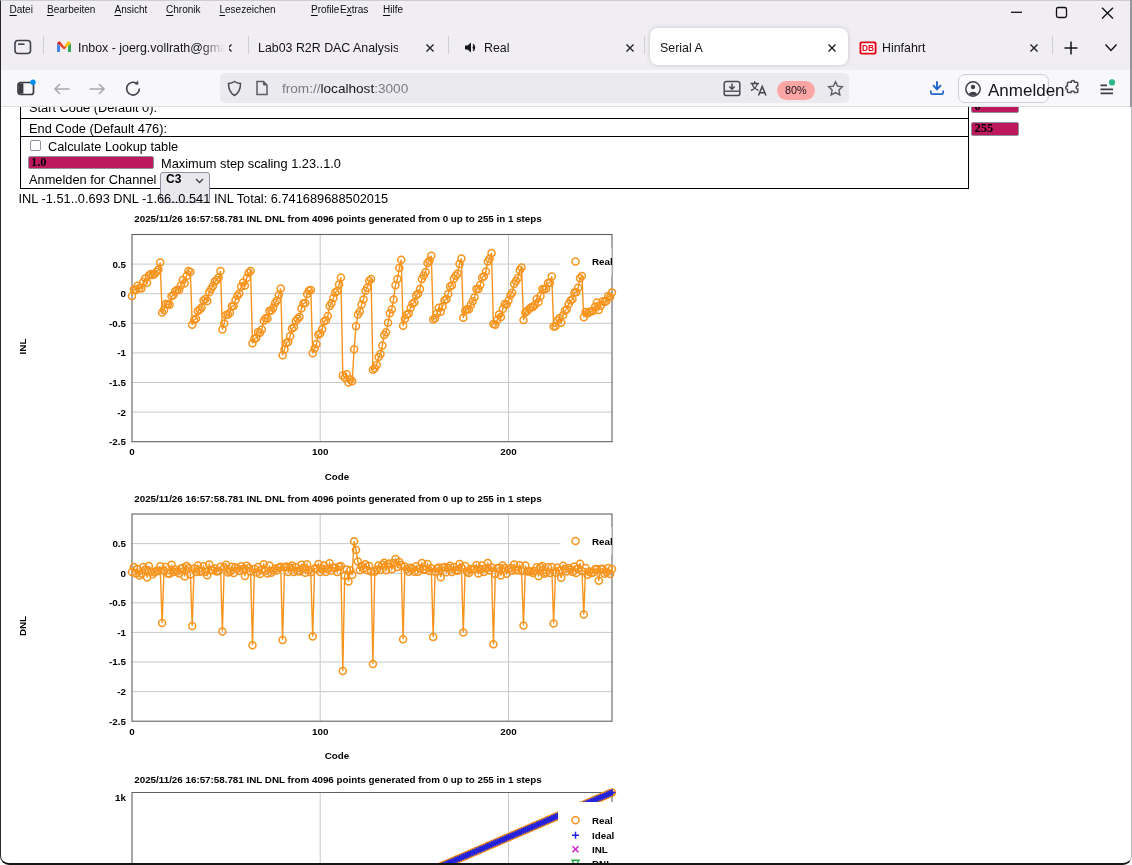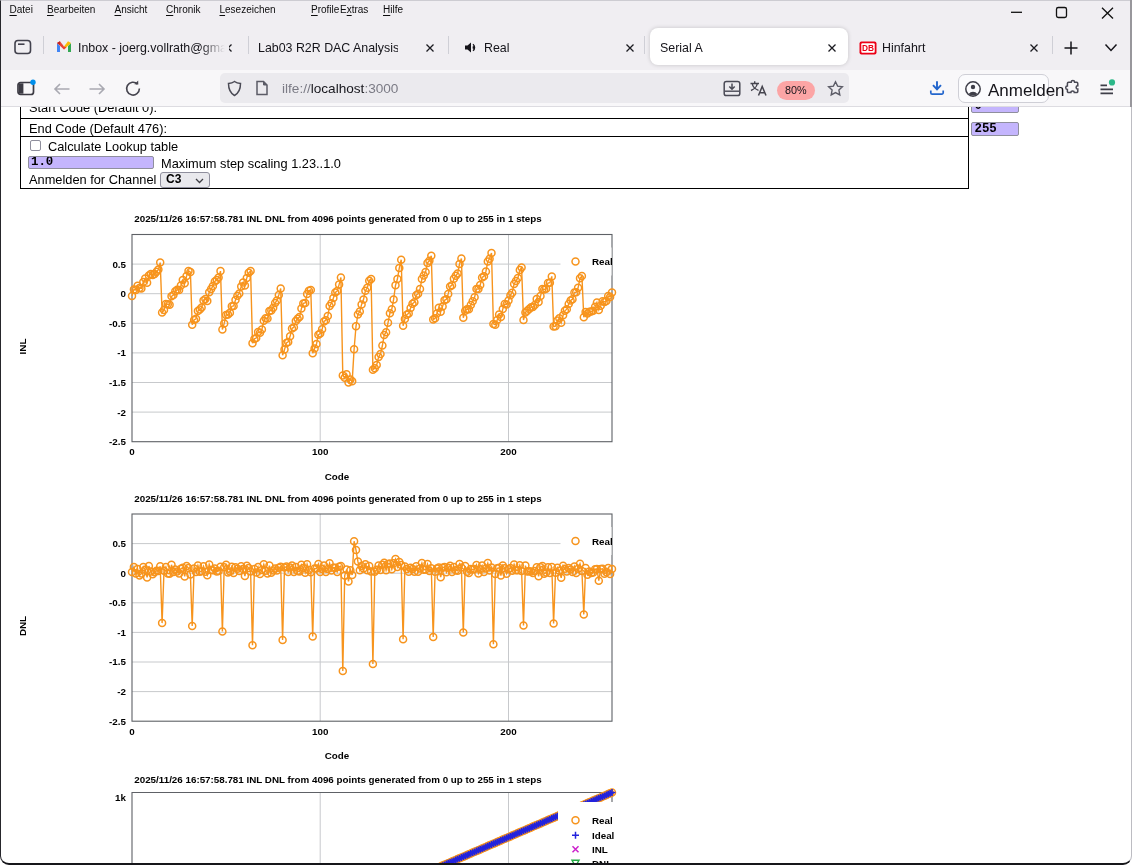--- a/index.html
+++ b/index.html
@@ -22,25 +22,25 @@
 #zoompill { position:absolute; left:777px; top:80.5px; width:37.5px; height:19px; background:#fca5a5;
   border-radius:9.5px; font-size:10.8px; color:#15141a; text-align:center; line-height:19px; }
 #anmelden { position:absolute; left:957.5px; top:74px; width:91.5px; height:29px; background:#fbfbfd;
   border:1px solid #cfcfd6; border-radius:7px; }
 #anmtext { position:absolute; left:988px; top:81px; font-size:17px; color:#15141a; }
 #content { position:absolute; left:0; top:0; width:1132px; height:865px; clip-path:inset(107px 0 0 0); }
 #content > * { position:absolute; }
 .hline { left:19.5px; width:949.5px; height:1px; background:#000; }
 .vline { width:1px; background:#000; }
 .ptxt { font-size:12.8px; color:#000; white-space:nowrap; }
-.pin { border:1px solid #8f8f9d; border-radius:2px; font-family:Liberation Mono, monospace;
-  font-size:12.4px; font-weight:bold; color:#000; padding:0 0 0 2.5px; background:#c4b5fd; }
+.pin { border:1px solid #8f8f9d; border-radius:2px; font-family:Liberation Serif, serif;
+  font-size:12.4px; font-weight:bold; color:#000; padding:0 0 0 2.5px; background:#be185d; }
 .pcheck { left:29.5px; top:140px; width:11px; height:11px; border:1px solid #8f8f9d;
   border-radius:2px; background:#fff; }
-#sel { left:160px; top:172px; width:50px; height:16px; background:#e9e9ed; border:1px solid #8f8f9d;
+#sel { left:160px; top:172px; width:50px; height:31px; background:#e9e9ed; border:1px solid #8f8f9d;
   border-radius:3px; font-size:12px; font-weight:bold; color:#000; padding-left:5px; line-height:13px; }
 #winframe { position:absolute; left:0; top:0; width:1132px; height:865px; z-index:50; pointer-events:none;
   border-left:1.5px solid #26262b; border-right:1.5px solid #bcbcc2; border-bottom:2.5px solid #16161a;
   border-top:1px solid #cdccd2; border-radius:0 0 9px 9px; }
 </style></head><body>
 <div id="menubar"></div>
 <div id="tabbarbg"></div>
 <div id="navbarbg"></div>
 <span class="mi" style="left:9.5px"><u>D</u>atei</span>
 <span class="mi" style="left:47px"><u>B</u>earbeiten</span>
@@ -125,21 +125,21 @@
 <path d="M14.2,0.6 L14.3,4.6 L10.4,4.2 Z" fill="#45444e"></path>
 </svg>
 <div id="urlbar"></div>
 <svg class="abs" width="15" height="17" style="left:227px;top:80px">
 <path d="M7.5,1.5 C9.5,3 11.5,3.4 13.5,3.5 C13.5,9 12,13 7.5,15.5 C3,13 1.5,9 1.5,3.5 C3.5,3.4 5.5,3 7.5,1.5 Z" fill="none" stroke="#4a4a55" stroke-width="1.5"></path>
 </svg>
 <svg class="abs" width="14" height="16" style="left:255px;top:80px">
 <path d="M2,1.5 h6.5 l3.5,3.5 v9.5 h-10 Z" fill="none" stroke="#5b5b66" stroke-width="1.5"></path>
 <path d="M8.5,1.5 v3.5 h3.5 Z" fill="#5b5b66" stroke="#5b5b66" stroke-width="1"></path>
 </svg>
-<div id="urltext"><span class="gr">ilfe://</span>localhost<span class="gr">:3000</span></div>
+<div id="urltext"><span class="gr">from://</span>localhost<span class="gr">:3000</span></div>
 <div id="zoompill">80%</div>
 <svg class="abs" width="18" height="17" style="left:723px;top:80px">
 <rect x="1.2" y="1.6" width="15.6" height="14" rx="2.2" fill="none" stroke="#4a4a55" stroke-width="1.5"></rect>
 <path d="M9,3.6 V8.6 M6.3,6.4 L9,9.2 L11.7,6.4" stroke="#4a4a55" stroke-width="1.5" fill="none"></path>
 <path d="M2,11.2 H16" stroke="#4a4a55" stroke-width="1.4"></path>
 </svg>
 <svg class="abs" width="19" height="17" style="left:749px;top:80px">
 <path d="M1.5,3.5 H10 M5.7,1.3 V3.5 M8.3,3.5 C8.3,3.5 7.5,8.5 2,10.5 M3.2,3.5 C3.2,3.5 4,8.3 9.5,10.3" stroke="#45444e" stroke-width="1.4" fill="none"></path>
 <path d="M9.5,15.5 L13.2,6.5 L17,15.5 M10.8,12.7 H15.7" stroke="#45444e" stroke-width="1.5" fill="none"></path>
 </svg>
@@ -175,20 +175,21 @@
 <input class="pin" style="left: 971px; top: 99px; width: 48px; height: 14px;" value="0">
 <input class="pin" style="left: 971px; top: 121.5px; width: 48px; height: 14px;" value="255">
 <div class="pcheck"></div>
 <div class="ptxt" style="left:48px;top:138.5px">Calculate Lookup table</div>
 <input class="pin" style="left: 27.5px; top: 155.5px; width: 126px; height: 13.5px;" value="1.0">
 <div class="ptxt" style="left:161px;top:156px">Maximum step scaling 1.23..1.0</div>
 <div class="ptxt" style="left:29px;top:171.5px">Anmelden for Channel</div>
 <div id="sel">C3<svg width="9" height="6" style="position:absolute;right:5px;top:4.5px">
         <path d="M1,1 L4.5,4.5 L8,1" stroke="#3e3e44" stroke-width="1.3" fill="none"></path>
       </svg></div>
+<div class="ptxt" style="left:18.5px;top:191px">INL -1.51..0.693 DNL -1.66..0.541 INL Total: 6.741689688502015</div>
 <svg width="1132" height="865" style="position:absolute;left:0;top:0" xmlns="http://www.w3.org/2000/svg">
 <style>.ct{font-family:"Liberation Sans",sans-serif;font-size:9.8px;font-weight:bold;fill:#000}</style>
 <text x="338" y="222.4" text-anchor="middle" class="ct">2025/11/26 16:57:58.781 INL DNL from 4096 points generated from 0 up to 255 in 1 steps</text>
 <line x1="132.0" y1="264.1" x2="612.0" y2="264.1" stroke="#c7c9cc" stroke-width="1"></line>
 <line x1="132.0" y1="293.7" x2="612.0" y2="293.7" stroke="#c7c9cc" stroke-width="1"></line>
 <line x1="132.0" y1="323.3" x2="612.0" y2="323.3" stroke="#c7c9cc" stroke-width="1"></line>
 <line x1="132.0" y1="352.9" x2="612.0" y2="352.9" stroke="#c7c9cc" stroke-width="1"></line>
 <line x1="132.0" y1="382.5" x2="612.0" y2="382.5" stroke="#c7c9cc" stroke-width="1"></line>
 <line x1="132.0" y1="412.1" x2="612.0" y2="412.1" stroke="#c7c9cc" stroke-width="1"></line>
 <line x1="320.2" y1="234.5" x2="320.2" y2="441.7" stroke="#c7c9cc" stroke-width="1"></line>

